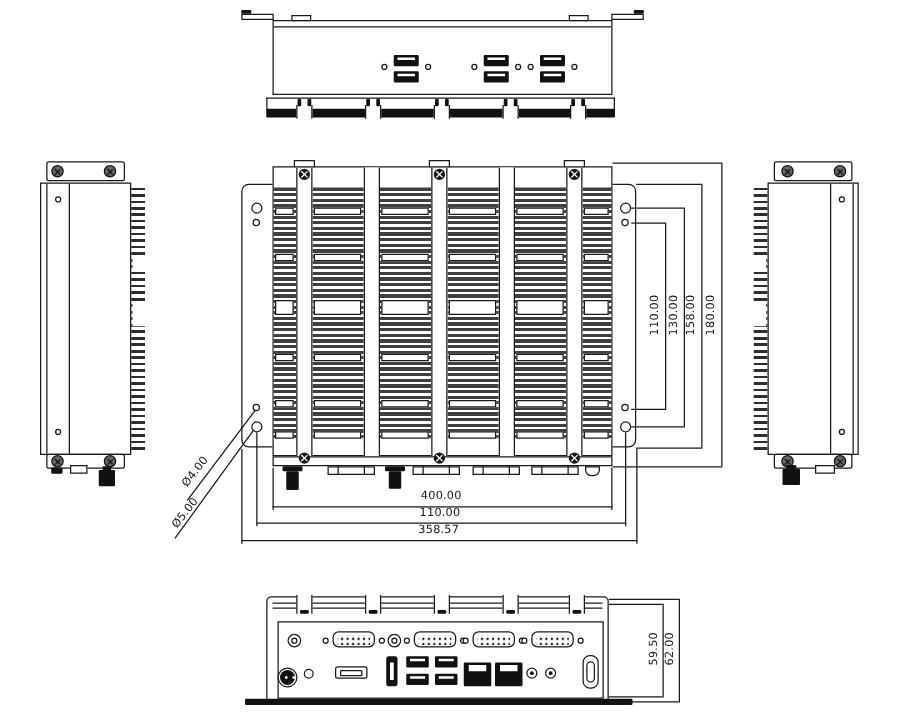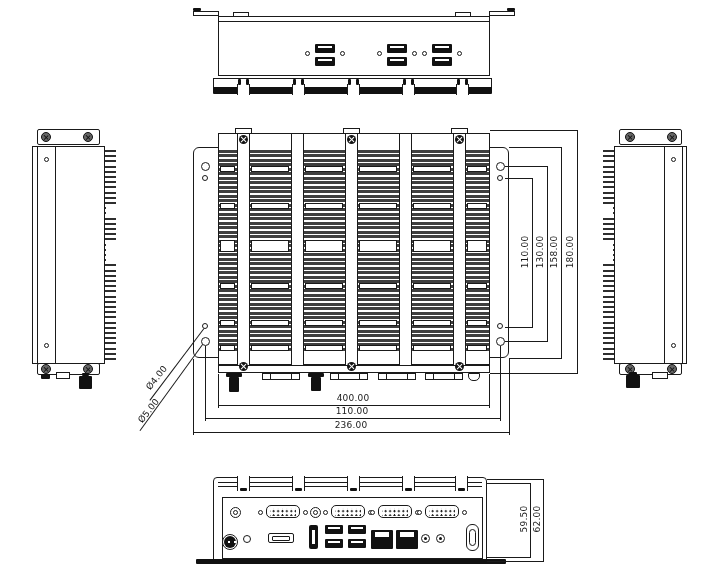--- a/index.html
+++ b/index.html
@@ -322,20 +322,20 @@
   <div class="vgroup" style="left:595px;top:125px;width:100px;height:268px"></div>
   <div class="vgroup" style="left:190px;top:465px;width:365px;height:105px"></div>
 
   <div class="dim v" style="left:525px;top:252px">110.00</div>
   <div class="dim v" style="left:540px;top:252px">130.00</div>
   <div class="dim v" style="left:554px;top:252px">158.00</div>
   <div class="dim v" style="left:570px;top:252px">180.00</div>
 
   <div class="dim" style="left:353px;top:398px">400.00</div>
   <div class="dim" style="left:352px;top:411px">110.00</div>
-  <div class="dim" style="left:351px;top:425px">236.00</div>
+  <div class="dim" style="left:351px;top:425px">358.57</div>
 
   <div class="dim d" style="left:157px;top:378px">Ø4.00</div>
   <div class="dim d" style="left:149px;top:411px">Ø5.00</div>
 
   <div class="dim v" style="left:524px;top:519px">59.50</div>
   <div class="dim v" style="left:537px;top:519px">62.00</div>
 </div>
 
 </body></html>

